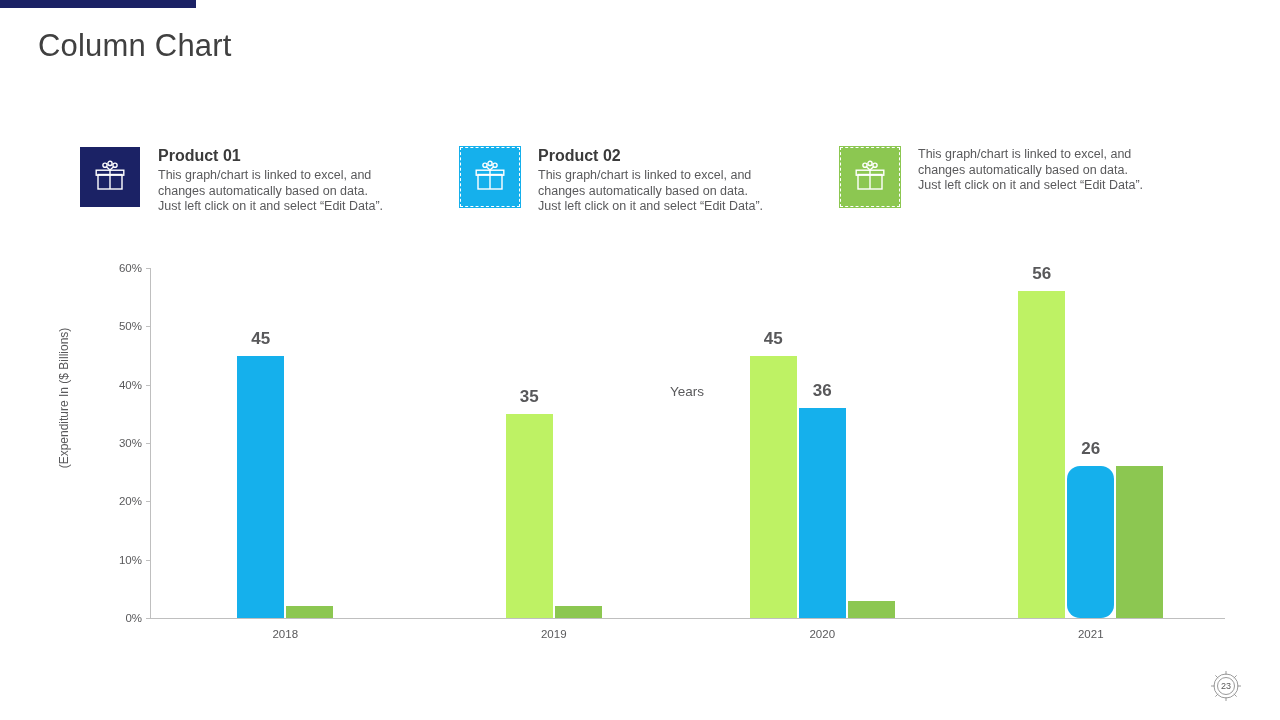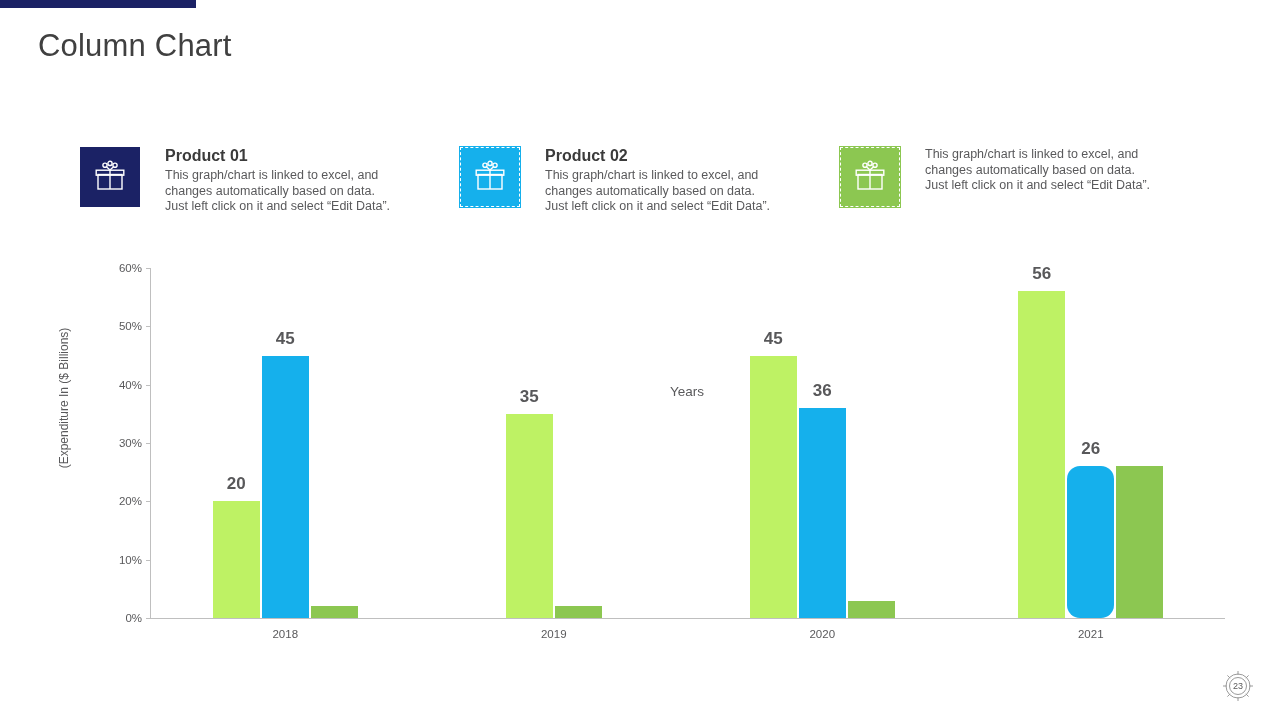--- a/index.html
+++ b/index.html
@@ -56,21 +56,21 @@
     display: flex;
     align-items: center;
     justify-content: center;
     box-sizing: border-box;
   }
   .legend-icon.c1 { background: #1b2265; }
   .legend-icon.c2 { background: #15b0ec; border: 1px dashed #ffffff; outline: 1px solid #15b0ec; }
   .legend-icon.c3 { background: #8cc751; border: 1px dashed #ffffff; outline: 1px solid #8cc751; }
 
   .legend-text {
-    margin-left: 25px;
+    margin-left: 18px;
     padding-top: 0px;
   }
   .legend-title {
     font-size: 16px;
     font-weight: bold;
     color: #3b3b3b;
     margin-bottom: 3px;
   }
   .legend-desc {
     font-size: 12.5px;
@@ -192,21 +192,21 @@
     width: 1074px;
     top: 384px;
     text-align: center;
     font-size: 13.5px;
     color: #59595b;
   }
 
   
   .page-num {
     position: absolute;
-    right: 22px;
+    right: 34px;
     bottom: 14px;
     width: 40px;
     height: 40px;
     text-align: center;
   }
   .page-num .num {
     position: absolute;
     left: 0; top: 0;
     width: 40px;
     height: 40px;
@@ -304,23 +304,20 @@
 
 <div class="y-axis-title">
   <span>(Expenditure In ($ Billions)</span>
 </div>
 
 <div class="chart-area">
   <div class="plot" id="plot">
     <div class="groups" id="groups">
         <div class="group">
           <div class="bars">
-            <div class="bar s0" style="height: 116.667px;">
-              <div class="bar-label">20</div>
-            </div>
             <div class="bar s1" style="height: 262.5px;">
               <div class="bar-label">45</div>
             </div>
             <div class="bar s2" style="height: 11.6667px;"></div>
           </div>
           <div class="xtick">2018</div>
         </div>
         <div class="group">
           <div class="bars">
             <div class="bar s0" style="height: 204.167px; text-align: center;">

